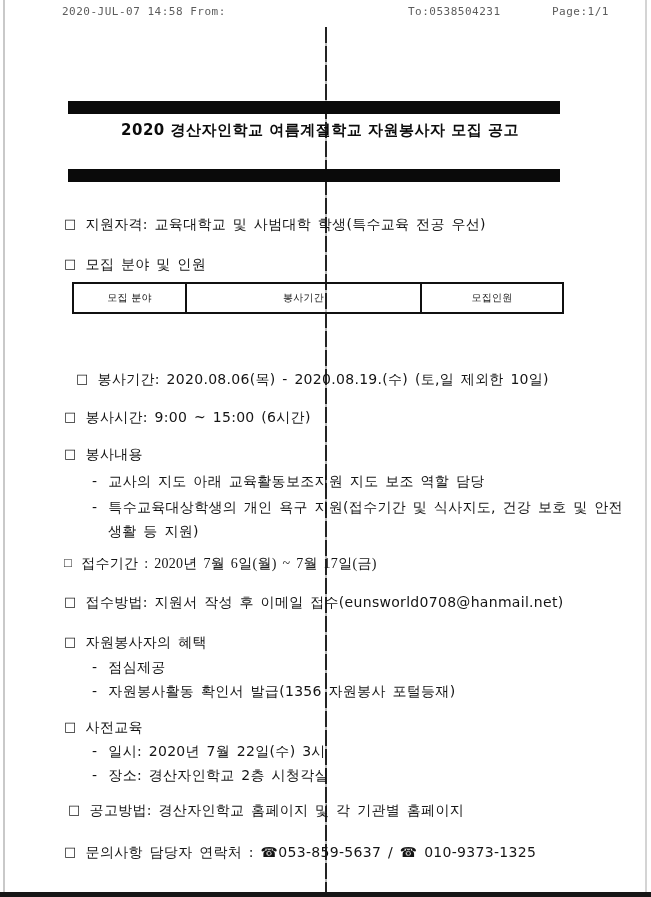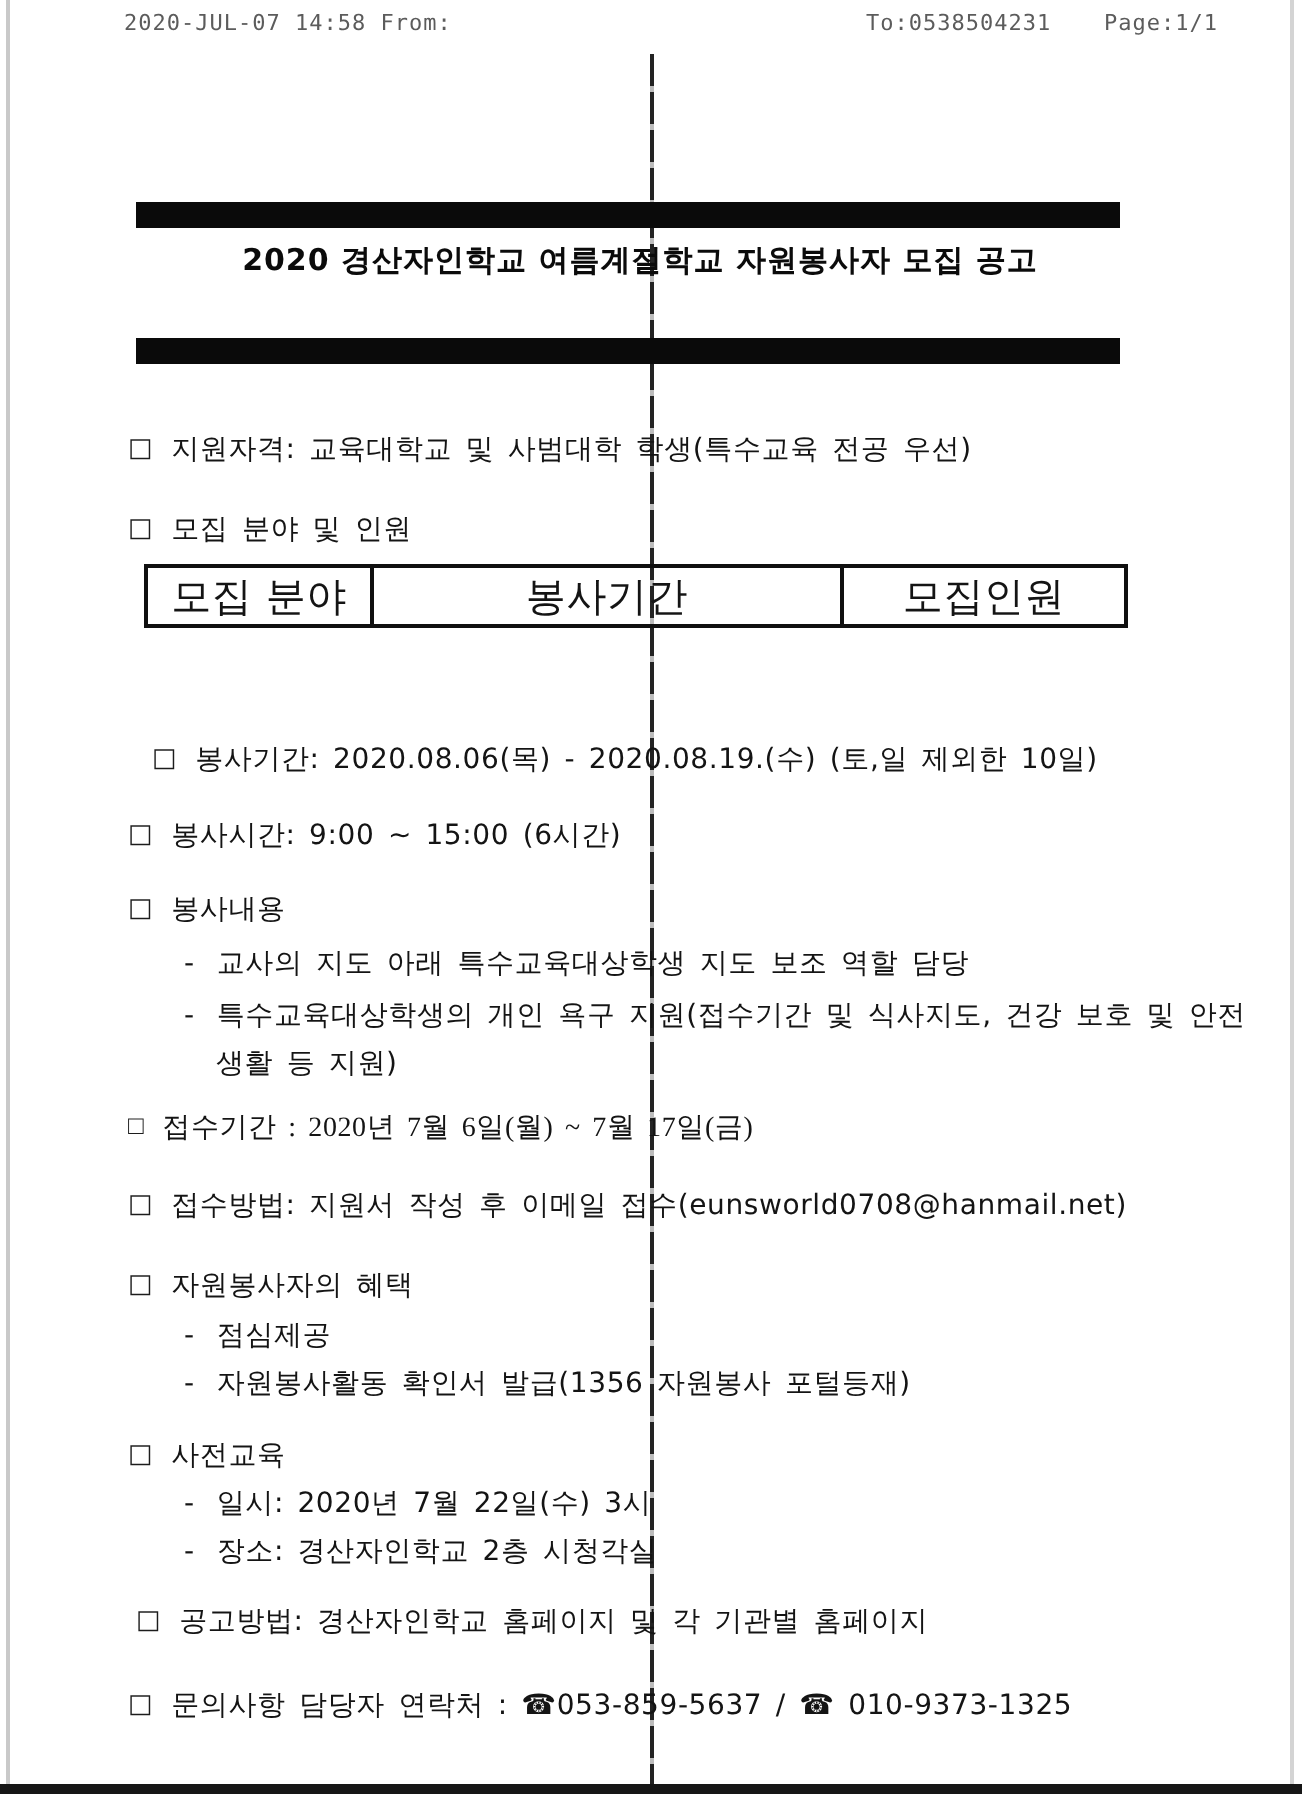--- a/index.html
+++ b/index.html
@@ -8,21 +8,21 @@
     background:#ffffff; color:#141414;
     font-family:"DejaVu Sans","Liberation Sans",sans-serif;
   }
   
   .fax-header span {
     position:absolute; top:5px;
     font-family:"DejaVu Sans Mono","Liberation Mono",monospace;
     font-size:11px; color:#5c5c5c; letter-spacing:0.5px; white-space:nowrap;
   }
   #fax-from { left:62px; }
-  #fax-to   { left:433px; }
+  #fax-to   { left:408px; }
   #fax-page { left:552px; }
 
   
   .edge-left  { position:absolute; left:3px;  top:0; width:2px; height:897px; background:#c9c9c9; }
   .edge-right { position:absolute; left:645px; top:0; width:2px; height:897px; background:#d4d4d4; }
   .fold-line  { position:absolute; left:325px; top:27px; width:1.5px; height:866px;
                 background:repeating-linear-gradient(to bottom,#232323 0 16px, rgba(35,35,35,0.3) 16px 19px); }
   .bottom-bar { position:absolute; left:0; top:892px; width:651px; height:5px; background:#161616; }
 
   
@@ -40,21 +40,21 @@
   .cb   { display:inline-block; font-size:13px; margin-right:9px; position:relative; top:-1px; color:#1c1c1c; }
   .dash { display:inline-block; margin-right:11px; }
 
   
   .recruit-table {
     position:absolute; left:72px; top:282px; width:490px;
     border-collapse:collapse; table-layout:fixed;
   }
   .recruit-table th, .recruit-table td {
     border:2px solid #101010; text-align:center; vertical-align:middle;
-    font-size:20px; font-weight:normal; padding:0; letter-spacing:0.3px;
+    font-size:10px; font-weight:normal; padding:0; letter-spacing:0.3px;
   }
   .recruit-table th { height:28px; }
   .recruit-table td { height:31px; }
 </style>
 </head>
 <body>
 
 <div class="fax-header">
   <span id="fax-from">2020-JUL-07 14:58 From:</span>
   <span id="fax-to">To:0538504231</span>
@@ -97,21 +97,21 @@
 </div>
 
 <div class="line" style="left:64px; top:409px;">
   <span class="cb">□</span><span>봉사시간: 9:00 ~ 15:00 (6시간)</span>
 </div>
 
 <div class="line" style="left:64px; top:446px;">
   <span class="cb">□</span><span>봉사내용</span>
 </div>
 <div class="line" style="left:92px; top:473px;">
-  <span class="dash">-</span><span>교사의 지도 아래 특수교육대상학생 지도 보조 역할 담당</span>
+  <span class="dash">-</span><span>교사의 지도 아래 교육활동보조지원 지도 보조 역할 담당</span>
 </div>
 <div class="line" style="left:92px; top:499px;">
   <span class="dash">-</span><span>특수교육대상학생의 개인 욕구 지원(접수기간 및 식사지도, 건강 보호 및 안전</span>
 </div>
 <div class="line" style="left:108px; top:523px;">
   <span>생활 등 지원)</span>
 </div>
 
 <div class="line" style="left:64px; top:555px;font-family:Liberation Serif, serif;">
   <span class="cb">□</span><span>접수기간 : 2020년 7월 6일(월) ~ 7월 17일(금)</span>

